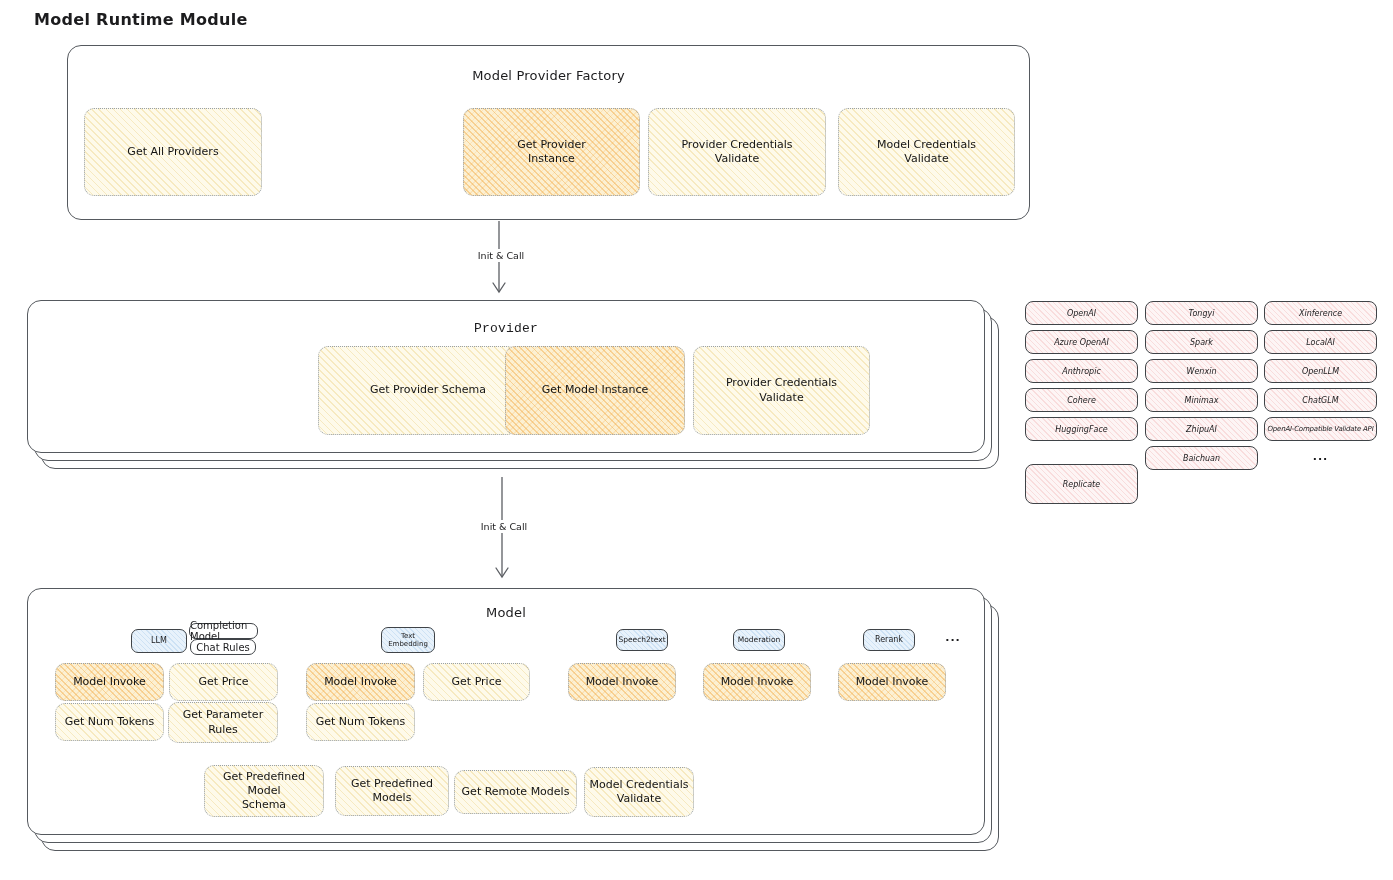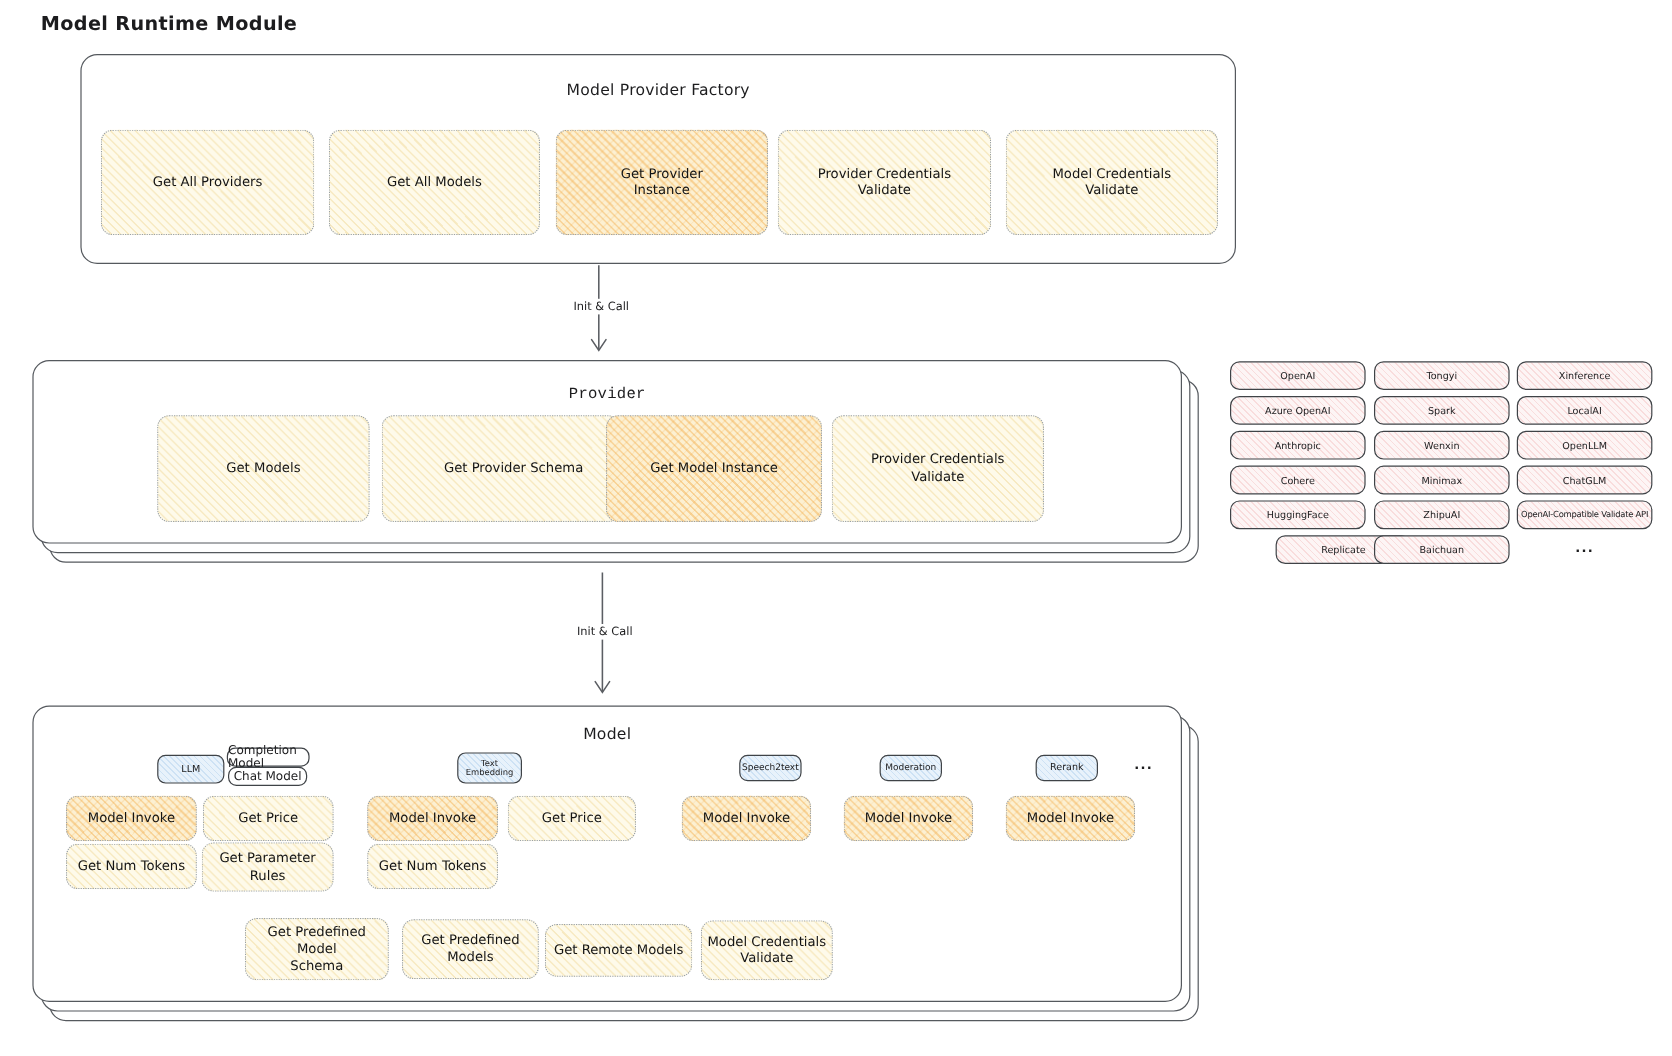--- a/index.html
+++ b/index.html
@@ -17,21 +17,21 @@
       repeating-linear-gradient(45deg, rgba(231,194,96,.30) 0 1.2px, rgba(0,0,0,0) 1.2px 5px),
       #fefaea;}
   .orange{background:
       repeating-linear-gradient(45deg, rgba(242,166,60,.42) 0 1.4px, rgba(0,0,0,0) 1.4px 4.4px),
       repeating-linear-gradient(-45deg, rgba(242,166,60,.18) 0 1px, rgba(0,0,0,0) 1px 5px),
       #fcf0d2;}
   .p-item{background:
       repeating-linear-gradient(45deg, rgba(236,148,148,.25) 0 1px, rgba(0,0,0,0) 1px 3.8px),
       #fdf5f5;
       border:1.3px solid #3f4347;border-radius:8px;display:flex;align-items:center;
-      justify-content:center;text-align:center;font-size:8px;padding:0 2px;box-sizing:border-box;}
+      justify-content:center;text-align:center;font-size:8px;padding:0 2px;box-sizing:border-box;font-style:italic;}
   .p-item.tight{font-size:7px;letter-spacing:-.2px;}
   .tag{background:
       repeating-linear-gradient(45deg, rgba(126,177,224,.25) 0 1px, rgba(0,0,0,0) 1px 3.6px),
       #e8f2fb;
       border:1.3px solid #3f4347;border-radius:7px;display:flex;align-items:center;
       justify-content:center;text-align:center;font-size:8px;}
   .tag span{white-space:pre-line;line-height:1.15;}
   .tag-sm{background:#fff;border:1.2px solid #3f4347;border-radius:7px;display:flex;
       align-items:center;justify-content:center;font-size:10px;}
   .arrow-label{background:#fff;text-align:center;font-size:9.5px;padding:1px 2px;z-index:5;}
@@ -43,23 +43,20 @@
 
 <div id="canvas">
 
   <div class="abs page-title" style="left:34px;top:10px;">Model Runtime Module</div>
 
   <div class="abs container" style="left:27px;top:45px;width:961px;height:173px;margin-left:40px;">
     <div class="abs sec-title" style="left:0;top:22px;width:100%;">Model Provider Factory</div>
     <div class="abs fbox yellow" style="left:16px;top:62px;width:176px;height:86px;">
         <span>Get All Providers</span>
       </div>
-    <div class="abs fbox yellow" style="left:206px;top:62px;width:174px;height:86px;">
-        <span>Get All Models</span>
-      </div>
     <div class="abs fbox orange" style="left:395px;top:62px;width:175px;height:86px;">
         <span>Get Provider
 Instance</span>
       </div>
     <div class="abs fbox yellow" style="left:580px;top:62px;width:176px;height:86px;">
         <span>Provider Credentials
 Validate</span>
       </div>
     <div class="abs fbox yellow" style="left:770px;top:62px;width:175px;height:86px;">
         <span>Model Credentials
@@ -70,41 +67,38 @@
   <svg class="abs arrow" style="left:491px;top:221px;" width="16" height="74">
     <line x1="8" y1="0" x2="8" y2="70"></line>
     <polyline points="2,62 8,71 14,62"></polyline>
   </svg>
   <div class="abs arrow-label" style="left:459px;top:249px;width:80px;">Init &amp; Call</div>
 
   <div class="abs stack" style="left:41px;top:316px;width:956px;height:151px;"></div>
   <div class="abs stack" style="left:34px;top:308px;width:956px;height:151px;"></div>
   <div class="abs container" style="left:27px;top:300px;width:956px;height:151px;">
     <div class="abs sec-title" style="left:0;top:20px;width:100%;font-family:Liberation Mono, monospace;">Provider</div>
-    <div class="abs fbox yellow" style="left:103px;top:45px;width:175px;height:87px;">
-        <span>Get Models</span>
-      </div>
     <div class="abs fbox yellow" style="left:290px;top:45px;width:176px;height:87px;padding-left:21px;">
         <span>Get Provider Schema</span>
       </div>
     <div class="abs fbox orange" style="left:477px;top:45px;width:178px;height:87px;">
         <span>Get Model Instance</span>
       </div>
     <div class="abs fbox yellow" style="left:665px;top:45px;width:175px;height:87px;">
         <span>Provider Credentials
 Validate</span>
       </div>
   </div>
 
   <div class="abs p-item" style="left:1025px;top:301px;width:113px;height:24px;">OpenAI</div>
   <div class="abs p-item" style="left:1025px;top:330px;width:113px;height:24px;">Azure OpenAI</div>
   <div class="abs p-item" style="left:1025px;top:359px;width:113px;height:24px;">Anthropic</div>
   <div class="abs p-item" style="left:1025px;top:388px;width:113px;height:24px;">Cohere</div>
   <div class="abs p-item" style="left:1025px;top:417px;width:113px;height:24px;">HuggingFace</div>
-  <div class="abs p-item" style="left:1025px;top:446px;width:113px;height:24px;margin-left:38px;">Replicate</div>
+  <div class="abs p-item" style="left:1025px;top:464px;width:113px;height:40px;">Replicate</div>
 
   <div class="abs p-item" style="left:1145px;top:301px;width:113px;height:24px;">Tongyi</div>
   <div class="abs p-item" style="left:1145px;top:330px;width:113px;height:24px;">Spark</div>
   <div class="abs p-item" style="left:1145px;top:359px;width:113px;height:24px;">Wenxin</div>
   <div class="abs p-item" style="left:1145px;top:388px;width:113px;height:24px;">Minimax</div>
   <div class="abs p-item" style="left:1145px;top:417px;width:113px;height:24px;">ZhipuAI</div>
   <div class="abs p-item" style="left:1145px;top:446px;width:113px;height:24px;">Baichuan</div>
 
   <div class="abs p-item" style="left:1264px;top:301px;width:113px;height:24px;">Xinference</div>
   <div class="abs p-item" style="left:1264px;top:330px;width:113px;height:24px;">LocalAI</div>
@@ -124,21 +118,21 @@
   <div class="abs container" style="left:27px;top:588px;width:956px;height:245px;">
     <div class="abs sec-title" style="left:0;top:16px;width:100%;">Model</div>
 
     <div class="abs tag" style="left:103px;top:40px;width:54px;height:22px;">
         <span>LLM</span>
       </div>
     <div class="abs tag-sm" style="left:161px;top:34px;width:67px;height:14px;">
         <span>Completion Model</span>
       </div>
     <div class="abs tag-sm" style="left:162px;top:50px;width:64px;height:14px;">
-        <span>Chat Model</span>
+        <span>Chat Rules</span>
       </div>
     <div class="abs tag" style="left:353px;top:38px;width:52px;height:24px;font-size:7px;">
         <span>Text
 Embedding</span>
       </div>
     <div class="abs tag" style="left:588px;top:40px;width:50px;height:20px;font-size:7.5px;">
         <span>Speech2text</span>
       </div>
     <div class="abs tag" style="left:705px;top:40px;width:50px;height:20px;font-size:7.5px;">
         <span>Moderation</span>

